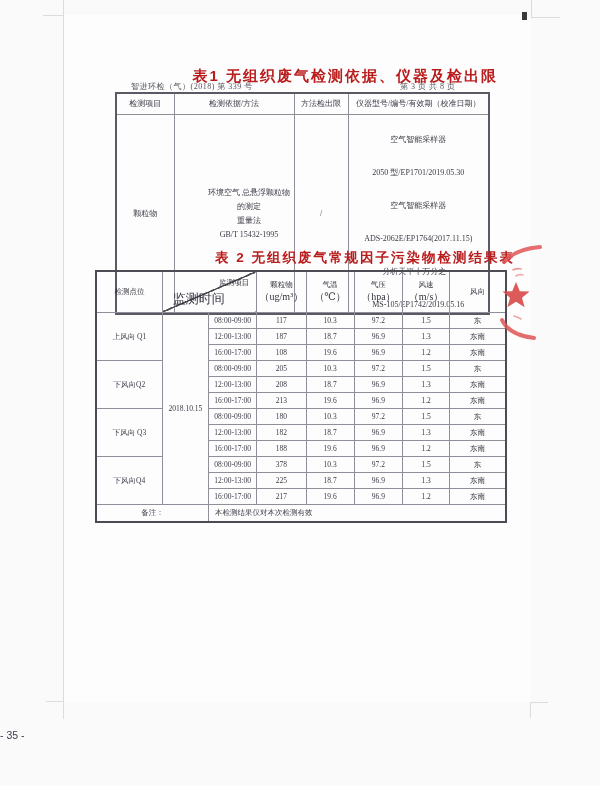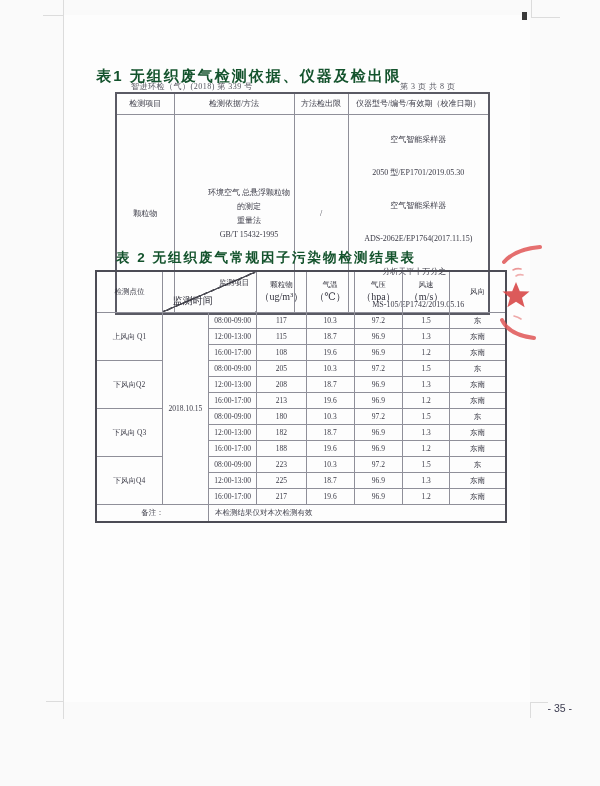--- a/index.html
+++ b/index.html
@@ -15,23 +15,23 @@
     background:#fdfdfd;
   }
   .scan-mark{position:absolute;background:#dcdcdc;}
   .scan-mark.dark{background:#3a3a3a;}
 
   .hdr{position:absolute;top:41px;font-size:8px;color:#55555f;letter-spacing:.5px;white-space:nowrap;margin-top:40px;}
   .hdr-left{left:131px;}
   .hdr-right{left:400px;}
 
   .doc-title{
-    position:absolute;left:0;width:498px;text-align:center;
+    position:absolute;left:0;width:498px;text-align:right;
     font-family:"Liberation Sans","DejaVu Sans",sans-serif;
-    font-weight:bold;color:#14532d;letter-spacing:2px;
+    font-weight:bold;color:#b91c1c;letter-spacing:2px;
   }
   .title1{top:67px;font-size:15px;}
   .title2{top:249px;font-size:13.5px;padding-left:17px;}
 
   table{border-collapse:collapse;table-layout:fixed;}
   td,th{border:1px solid #8f8f99;font-weight:normal;overflow:hidden;
         text-align:center;vertical-align:middle;padding:0;line-height:1.25;}
 
   
   .t1{position:absolute;left:115px;top:92px;width:373px;border:2px solid #5a5a64;}
@@ -47,25 +47,25 @@
   .t2 .hrow th{height:40px;}
   .unit{font-size:10px;display:block;margin-top:2px;}
   .diag{
     position:relative;
     background-image:linear-gradient(to bottom right,
       transparent calc(50% - 0.8px), #4c4c55 calc(50% - 0.8px),
       #4c4c55 calc(50% + 0.8px), transparent calc(50% + 0.8px));
     padding-left:28px;
   }
   .diag .lbl-top{position:absolute;top:6px;right:7px;font-size:7.5px;}
-  .diag .lbl-bot{position:absolute;bottom:5px;left:10px;font-size:10px;}
+  .diag .lbl-bot{position:absolute;bottom:5px;left:10px;font-size:13px;}
   .t2 .note-label{height:16px;}
   .t2 .note-text{text-align:left;padding-left:6px;}
 
-  .pageno{position:absolute;top:702px;left:0;width:572px;text-align:right;
+  .pageno{position:absolute;top:729px;left:0;width:572px;text-align:left;
     font-size:10.5px;color:#3c3c50;font-family:"Liberation Sans","DejaVu Sans",sans-serif;}
 
   .stamp{position:absolute;left:496px;top:240px;width:54px;height:102px;}
 </style>
 </head>
 <body>
 
 <div class="scan-page"></div>
 
 <div class="scan-mark" style="left:63px;top:0;width:1px;height:701px;"></div>
@@ -161,21 +161,21 @@
     <td rowspan="12">2018.10.15</td>
     <td>08:00-09:00</td>
     <td>117</td>
     <td>10.3</td>
     <td>97.2</td>
     <td>1.5</td>
     <td>东</td>
   </tr>
   <tr>
     <td>12:00-13:00</td>
-    <td>115</td>
+    <td>187</td>
     <td>18.7</td>
     <td>96.9</td>
     <td>1.3</td>
     <td>东南</td>
   </tr>
   <tr>
     <td>16:00-17:00</td>
     <td>108</td>
     <td>19.6</td>
     <td>96.9</td>
@@ -231,21 +231,21 @@
     <td>188</td>
     <td>19.6</td>
     <td>96.9</td>
     <td>1.2</td>
     <td>东南</td>
   </tr>
 
   <tr>
     <td rowspan="3">下风向Q4</td>
     <td>08:00-09:00</td>
-    <td>223</td>
+    <td>378</td>
     <td>10.3</td>
     <td>97.2</td>
     <td>1.5</td>
     <td>东</td>
   </tr>
   <tr>
     <td>12:00-13:00</td>
     <td>225</td>
     <td>18.7</td>
     <td>96.9</td>

